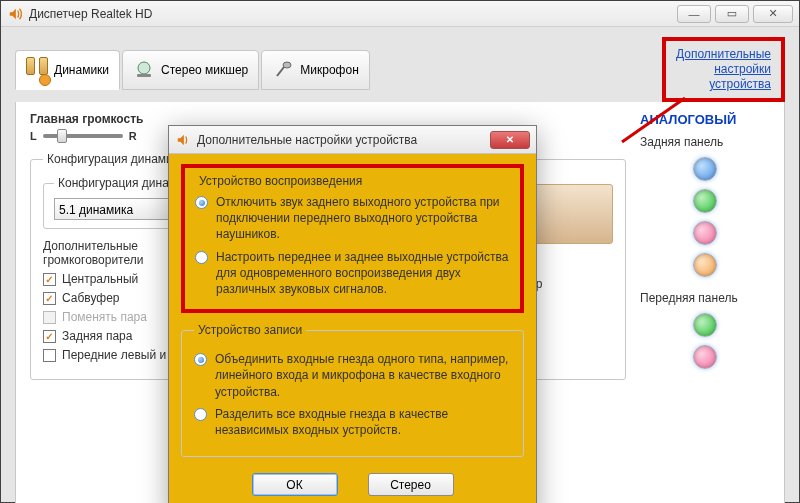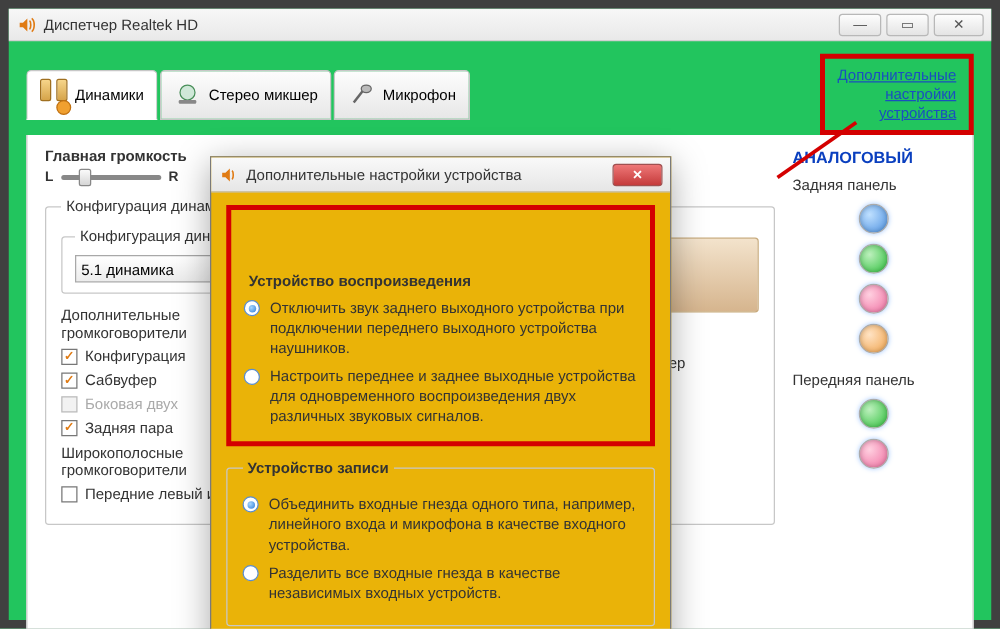--- a/index.html
+++ b/index.html
@@ -1,19 +1,19 @@
 <!DOCTYPE html>
 <html><head>
 <meta charset="utf-8">
 <style>
   * { box-sizing: border-box; margin: 0; padding: 0; font-family: "Segoe UI", Tahoma, sans-serif; }
   body { background: #fff; width: 800px; height: 503px; overflow: hidden; position: relative; }
 
   
-  .main-window { position: absolute; inset: 0; background: #22c55e; border: 7px solid #404040; }
+  .main-window { position: absolute; inset: 0; background: #e5e5e5; border: 1px solid #404040; }
   .titlebar { height: 26px; background: linear-gradient(#f7f7f7,#e9e9e9); border-bottom: 1px solid #d0d0d0; display:flex; align-items:center; padding:0 6px; font-size:12px; color:#333;}
   .title-icon { width:16px;height:16px;margin-right:6px;display:inline-flex;align-items:center;justify-content:center;}
   .title-icon svg{width:14px;height:14px;}
   .win-controls{margin-left:auto;display:flex;gap:4px;}
   .win-btn{width:34px;height:18px;border:1px solid #b8b8b8;border-radius:3px;background:linear-gradient(#fdfdfd,#e4e4e4);display:flex;align-items:center;justify-content:center;font-size:11px;color:#555;}
   .win-btn.close{width:40px;}
 
   .content{position:relative;padding:10px 14px;}
 
   .tabs{display:flex;align-items:center;}
@@ -54,21 +54,21 @@
   .jack.green{background:radial-gradient(circle at 35% 35%,#bdf0bd,#2bbf3a);}
   .jack.pink{background:radial-gradient(circle at 35% 35%,#ffd0e0,#ef6da0);}
   .jack.orange{background:radial-gradient(circle at 35% 35%,#ffe3c4,#f0a24a);}
 
   
   .dialog{position:absolute;left:168px;top:125px;width:369px;background:#eab308;border:1px solid #7a7a7a;box-shadow:0 6px 26px rgba(0,0,0,.35);}
   .dlg-title{height:28px;background:linear-gradient(#f9f9f9,#e6e6e6);border-bottom:1px solid #c4c4c4;display:flex;align-items:center;padding:0 6px;font-size:12px;color:#333;}
   .dlg-close{margin-left:auto;width:40px;height:18px;border:1px solid #a05050;border-radius:3px;background:linear-gradient(#e77,#c53b3b);color:#fff;display:flex;align-items:center;justify-content:center;font-size:10px;font-weight:bold;}
   .dlg-body{padding:10px 12px;}
   .dlg-fieldset{border:1px solid #c7c7c7;border-radius:3px;padding:8px 12px 12px;margin-bottom:10px;}
-  .dlg-fieldset legend{font-size:12px;font-weight:bold;color:#333;margin-top:44px;}
+  .dlg-fieldset legend{font-size:12px;font-weight:normal;color:#333;}
   .dlg-highlight{border:4px solid #d40000;padding:6px 10px;margin-bottom:10px;}
   .dlg-highlight .dlg-fieldset{border:none;padding:0;margin:0;}
   .dlg-highlight legend{margin-bottom:6px;display:block;}
   .radio-row{display:flex;gap:8px;font-size:12px;color:#333;margin:6px 0;line-height:1.35;}
   .radio{width:13px;height:13px;border:1px solid #5a8ed0;border-radius:50%;background:#fff;display:flex;align-items:center;justify-content:center;flex-shrink:0;margin-top:2px;}
   .radio.checked::after{content:"";width:6px;height:6px;border-radius:50%;background:radial-gradient(circle at 35% 35%,#a8d8ff,#2d7bd8);}
   .dlg-buttons{display:flex;justify-content:center;gap:30px;padding:6px 0 12px;}
   .btn{min-width:86px;height:23px;border:1px solid #8a8a8a;border-radius:3px;background:linear-gradient(#fdfdfd,#e6e6e6);font-size:12px;display:flex;align-items:center;justify-content:center;}
   .btn.default{border-color:#4a88d6;box-shadow:0 0 0 1px #9cc3f0 inset;}
 
@@ -168,36 +168,35 @@
                 <legend>Конфигурация динамиков</legend>
                 <div class="select">
                   <span>5.1 динамика</span>
                   <span>▾</span>
                 </div>
               </fieldset>
 
               <div class="sub-label">Дополнительные громкоговорители</div>
               <div class="chk-row">
                   <span class="chk checked">✓</span>
-                  <span>Конфигурация</span>
+                  <span>Центральный</span>
                 </div>
               <div class="chk-row">
                   <span class="chk checked">✓</span>
                   <span>Сабвуфер</span>
                 </div>
               <div class="chk-row disabled">
                   <span class="chk disabled"></span>
-                  <span>Боковая двух</span>
+                  <span>Поменять пара</span>
                 </div>
               <div class="chk-row">
                   <span class="chk checked">✓</span>
                   <span>Задняя пара</span>
                 </div>
 
-              <div class="sub-label">Широкополосные громкоговорители</div>
               <div class="chk-row">
                   <span class="chk"></span>
                   <span>Передние левый и правый</span>
                 </div>
             </div>
 
             <div style="flex:1;">
               <div class="stage">
                 <span class="stand l"></span>
                   <span class="stand r"></span>

